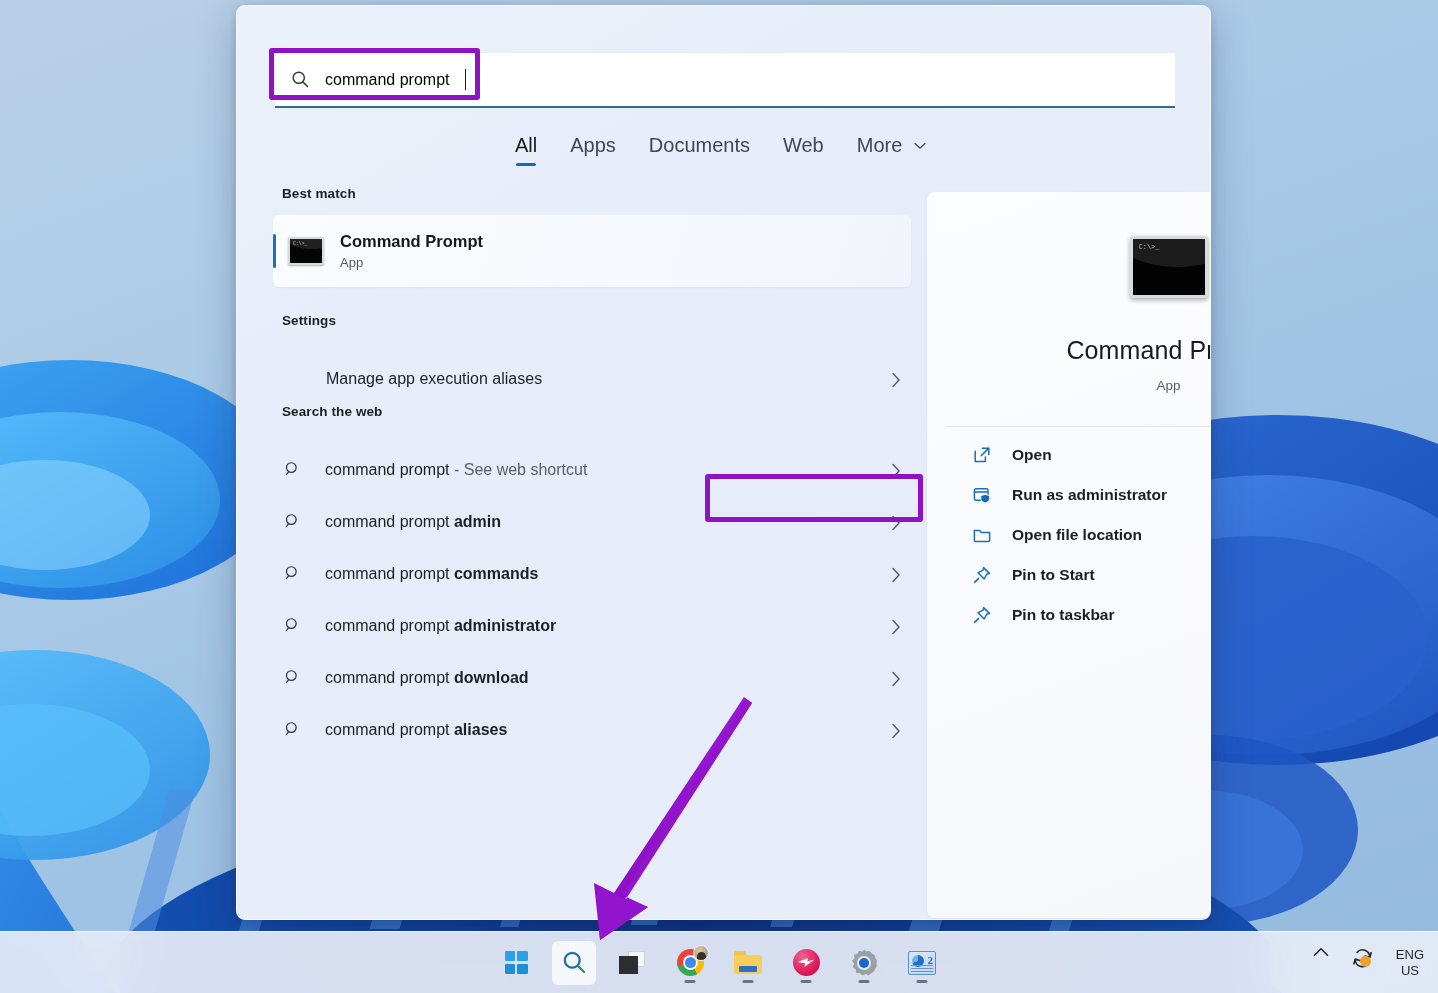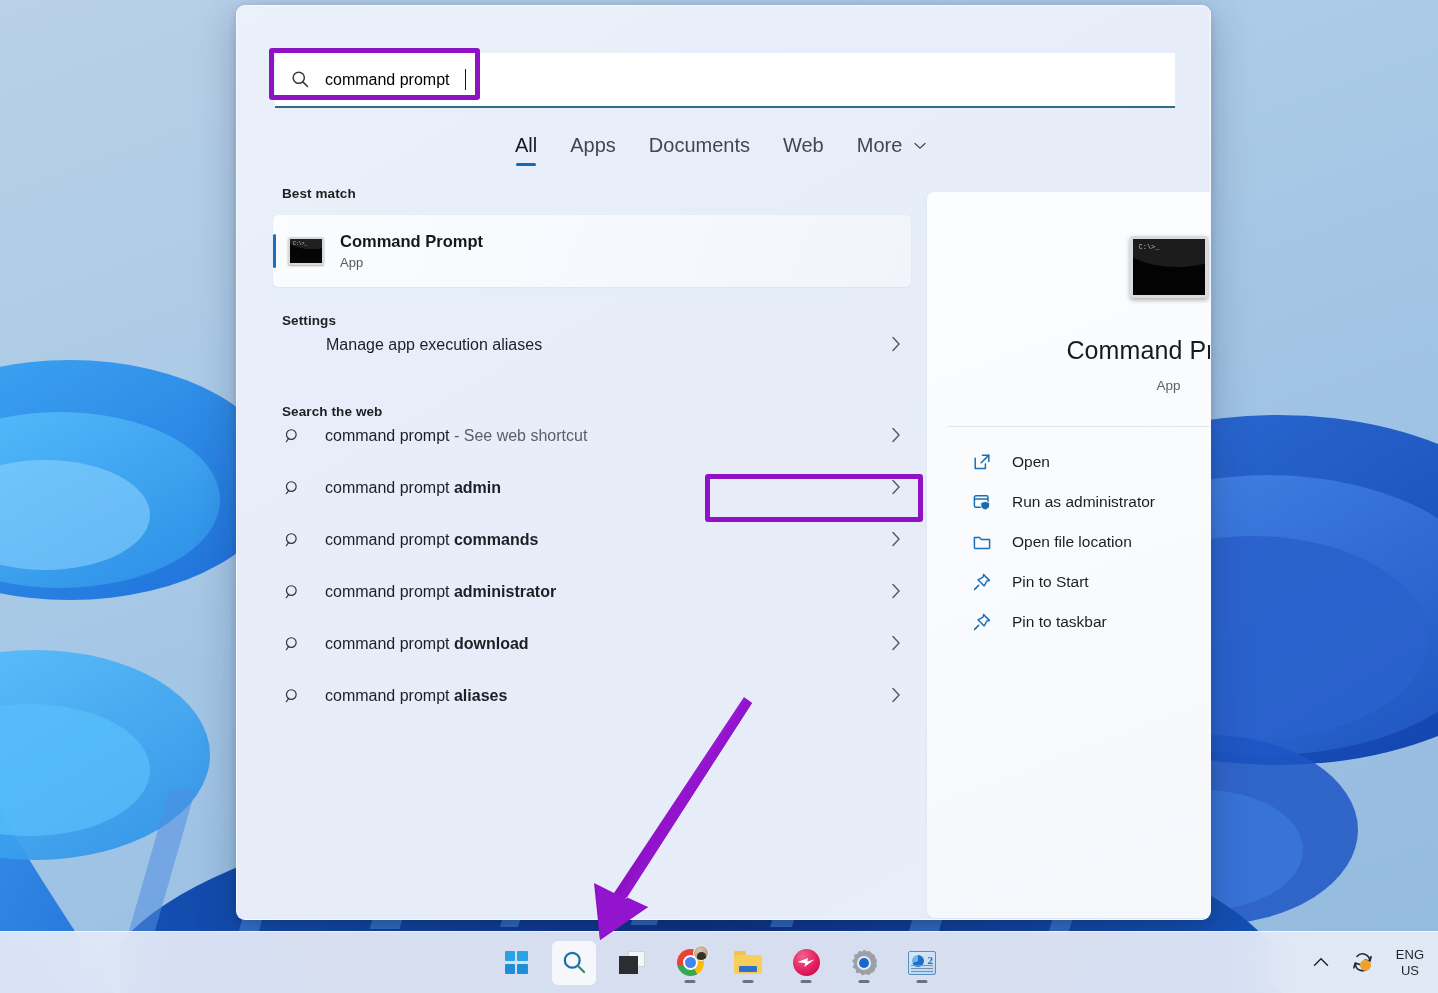--- a/index.html
+++ b/index.html
@@ -178,21 +178,21 @@
   }
   .bm-texts { display: flex; flex-direction: column; gap: 4px; }
   .bm-title { font-size: 16.5px; font-weight: bold; color: #15181b; }
   .bm-sub { font-size: 13px; color: #55595e; }
 
   
   .result-row {
     height: 52px;
     margin: 0 16px 0 36px;
     display: flex;
-    align-items: flex-start;
+    align-items: flex-end;
     gap: 23px;
     padding-left: 10px;
     border-radius: 5px;
     cursor: default;
   }
   .result-row .row-label {
     font-size: 16px;
     color: #1c2024;
     flex: 1 1 auto;
     white-space: nowrap;
@@ -246,22 +246,23 @@
     font-size: 13.5px; color: #5b6066;
   }
   #preview-divider {
     position: absolute;
     left: 20px; top: 234px;
     width: 443px; height: 1px;
     background: #e3e7ec;
   }
   #actions {
     position: absolute;
-    left: 0; top: 250px;
+    left: 0; top: 243px;
     width: 100%;
+    font-weight: bold;
   }
   .action-row {
     height: 40px;
     margin: 0 22px;
     display: flex;
     align-items: center;
     gap: 20px;
     padding-left: 23px;
     border-radius: 4px;
     cursor: default;
@@ -439,21 +440,21 @@
     position:absolute; left:2px; bottom:2px; right:2px; height:7px;
     background: repeating-linear-gradient(to bottom, #6f93b8 0 1px, transparent 1px 3px);
   }
 
   
   #systray {
     position: absolute;
     right: 14px; top: 50%;
     transform: translateY(-50%);
     display: flex;
-    align-items: center;
+    align-items: flex-start;
     gap: 22px;
   }
   #lang {
     font-size: 13px;
     color: #1f2429;
     line-height: 1.25;
     text-align: center;
     cursor: default;
   }
   .tray-btn { display:flex; align-items:center; justify-content:center; cursor: default; }

